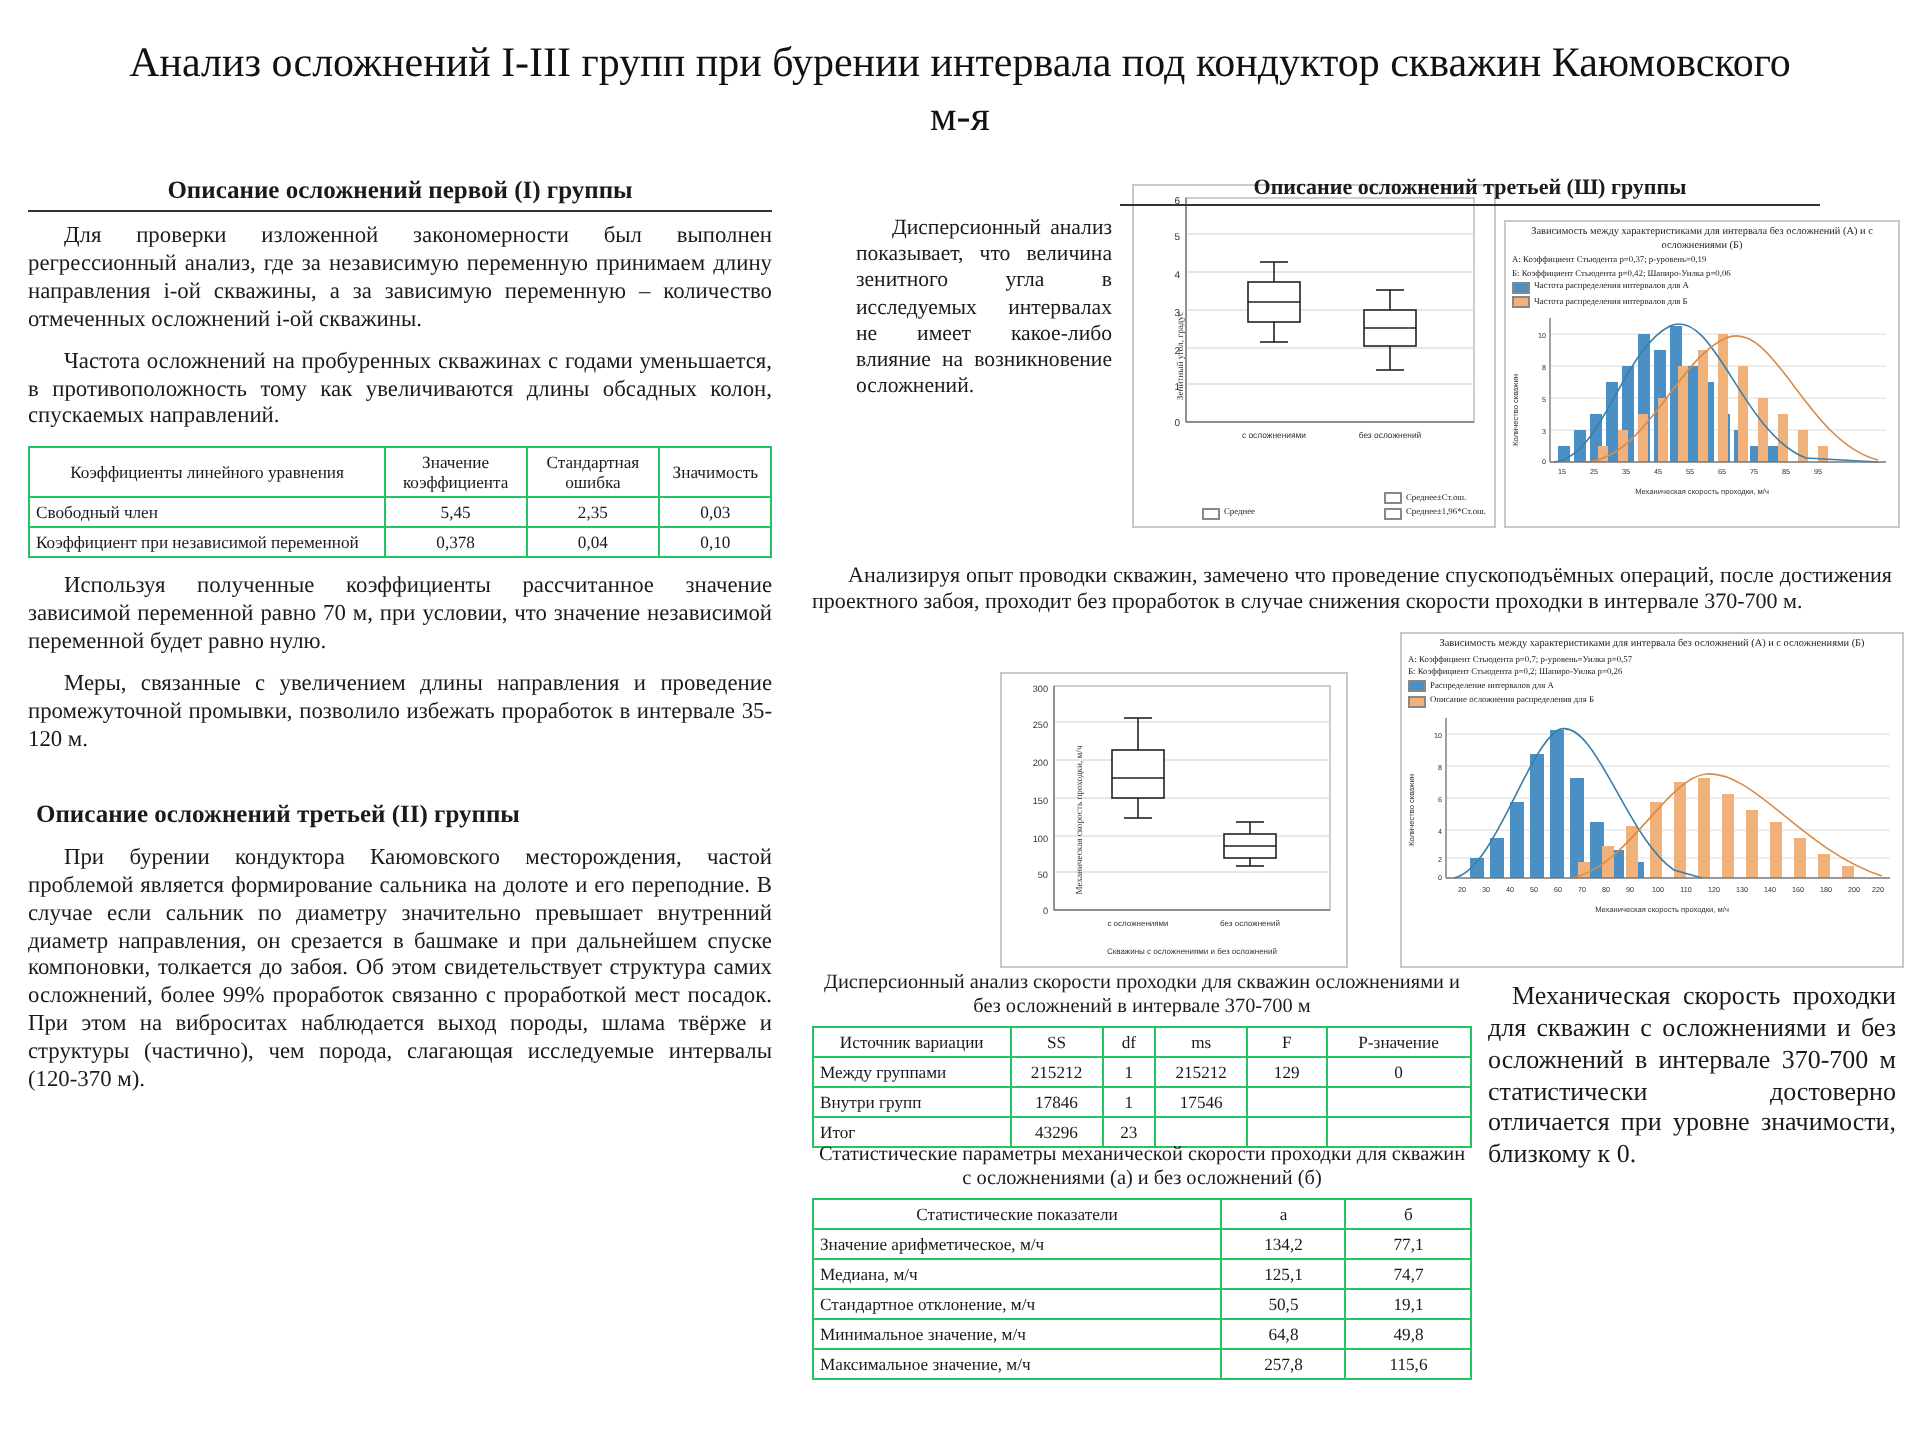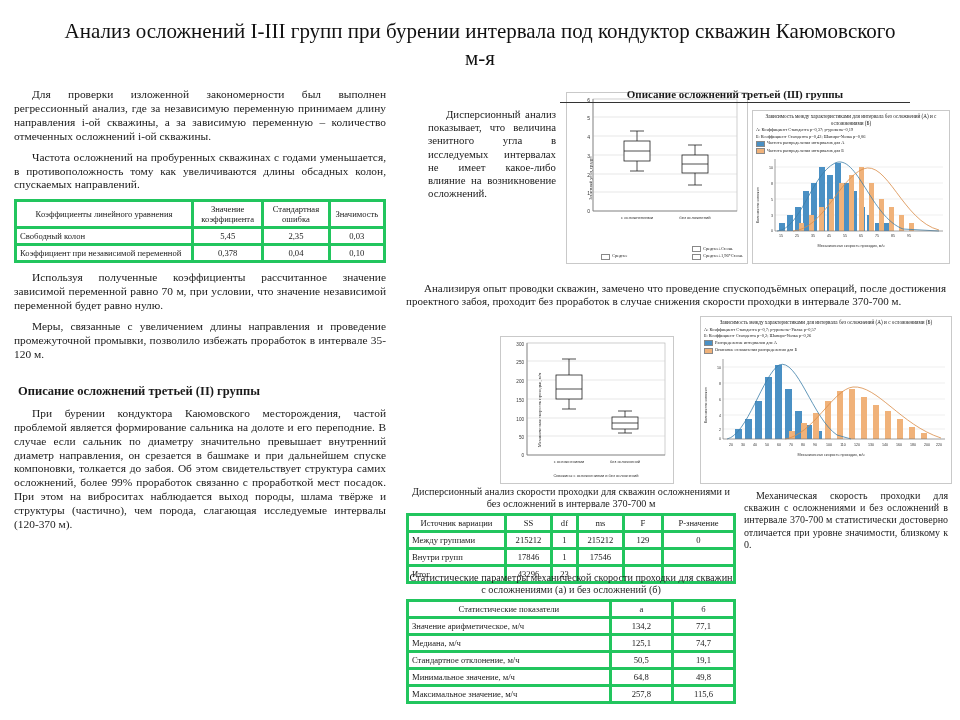--- a/index.html
+++ b/index.html
@@ -21,21 +21,21 @@
     font-weight:bold;font-size:12.5px;text-align:center;margin:0 0 6px 0;
     border-bottom:1px solid #333;padding-bottom:2px;
   }
   .h-sec.plain{border-bottom:none;text-align:left;padding-left:4px;}
   p.just{
     text-align:justify;font-size:11.4px;line-height:1.22;margin:0 0 7px 0;
     text-indent:18px;
   }
   
   table.t{border-collapse:collapse;font-size:8.6px;width:100%;}
-  table.t th,table.t td{border:3px solid #22c55e;padding:2px 3px;vertical-align:middle;}
+  table.t th,table.t td{border:1px solid #22c55e;padding:2px 3px;vertical-align:middle;}
   table.t th{font-weight:normal;text-align:center;background:#fff;}
   table.t td.c{text-align:center;}
   .tbl-cap{font-size:10.2px;text-align:center;line-height:1.2;margin:0 0 3px 0;}
   .tbl-cap.left{text-align:center;}
   
   .chart-box{border:1px solid #c9c9c9;background:#fff;position:relative;}
   .chart-title{font-size:5.2px;text-align:center;line-height:1.25;margin:2px 2px 0 2px;color:#222;}
   .axis-y-label{
     position:absolute;left:1px;top:50%;transform:translateY(-50%) rotate(-90deg);
     transform-origin:center;font-size:4.6px;white-space:nowrap;color:#333;
@@ -46,35 +46,36 @@
   svg{display:block;}
 </style>
 </head>
 <body>
 
 <div class="slide">
 
   <div class="title">Анализ осложнений I-III групп при бурении интервала под кондуктор скважин Каюмовского м-я</div>
 
   <div class="col-left">
+    <div class="h-sec">Описание осложнений первой (I) группы</div>
     <p class="just">Для проверки изложенной закономерности был выполнен регрессионный анализ, где за независимую переменную принимаем длину направления i-ой скважины, а за зависимую переменную – количество отмеченных осложнений i-ой скважины.</p>
     <p class="just">Частота осложнений на пробуренных скважинах с годами уменьшается, в противоположность тому как увеличиваются длины обсадных колон, спускаемых направлений.</p>
 
     <table class="t" style="margin:4px 0 8px 0;">
       <thead>
         <tr>
           <th style="width:48%">Коэффициенты линейного уравнения</th>
           <th style="width:19%">Значение коэффициента</th>
           <th style="width:18%">Стандартная ошибка</th>
           <th style="width:15%">Значимость</th>
         </tr>
       </thead>
       <tbody>
         <tr>
-          <td>Свободный колон</td>
+          <td>Свободный член</td>
           <td class="c">5,45</td>
           <td class="c">2,35</td>
           <td class="c">0,03</td>
         </tr>
         <tr>
           <td>Коэффициент при независимой переменной</td>
           <td class="c">0,378</td>
           <td class="c">0,04</td>
           <td class="c">0,10</td>
         </tr>
@@ -442,16 +443,16 @@
         <tr>
           <td>Максимальное значение, м/ч</td>
           <td class="c">257,8</td>
           <td class="c">115,6</td>
         </tr>
       </tbody>
     </table>
   </div>
 
   <div style="position:absolute;left:744px;top:490px;width:204px;">
-    <p class="just" style="font-size:10px;text-indent:12px;">Механическая скорость проходки для скважин с осложнениями и без осложнений в интервале 370-700 м статистически достоверно отличается при уровне значимости, близкому к 0.</p>
+    <p class="just" style="font-size:13px;text-indent:12px;">Механическая скорость проходки для скважин с осложнениями и без осложнений в интервале 370-700 м статистически достоверно отличается при уровне значимости, близкому к 0.</p>
   </div>
 
 </div>
 
 </body></html>

